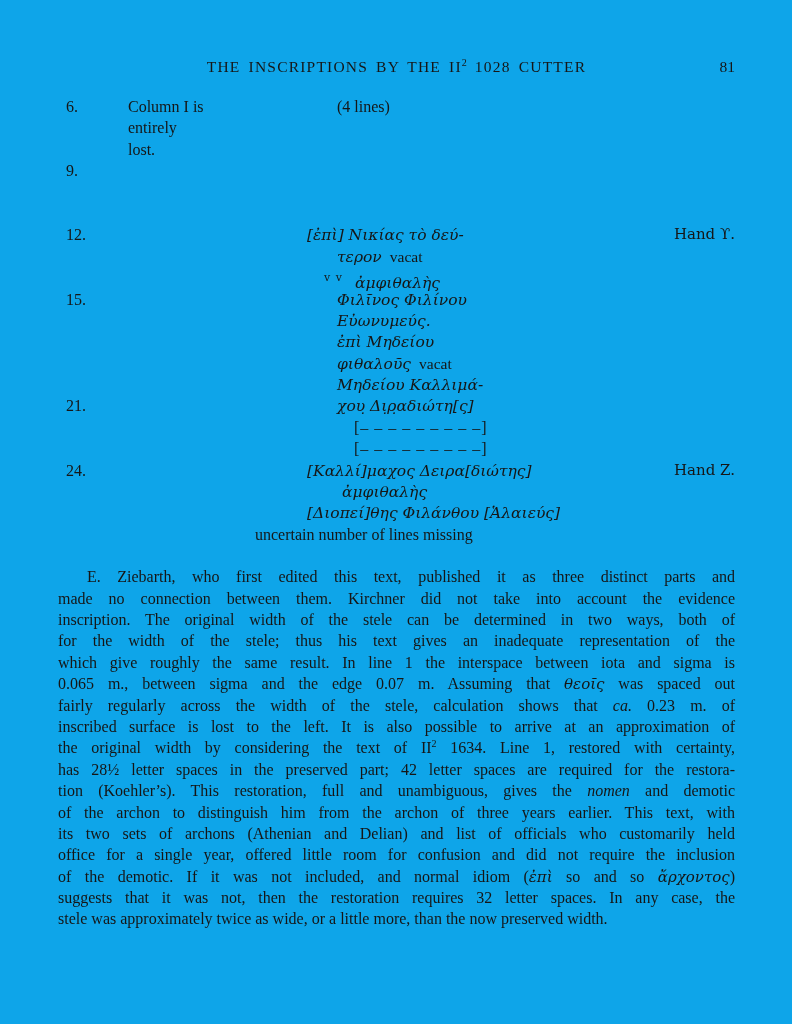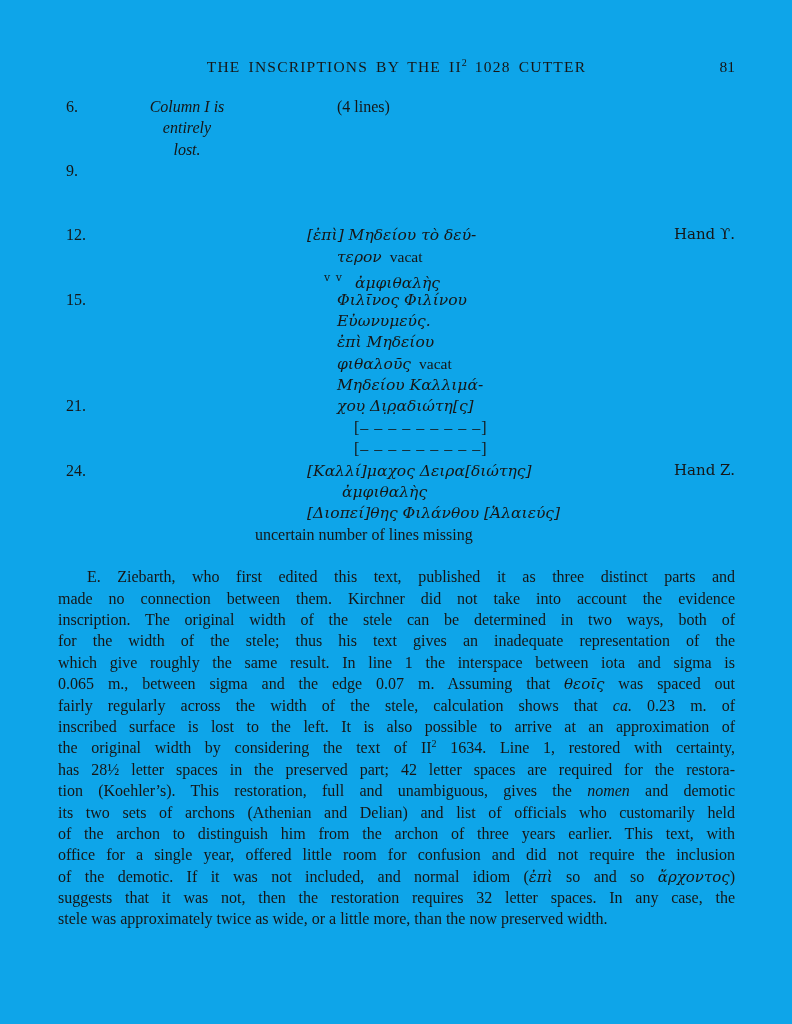--- a/index.html
+++ b/index.html
@@ -35,21 +35,21 @@
     font-family:"DejaVu Serif","DejaVu Sans",serif;
     font-style:italic;
     font-size:15.5px;
     display:inline-block;
   }
   .ind-bracket{margin-left:249px;}
   .ind-in{margin-left:279px;}
   .ind-insup{margin-left:266px;}
   .ind-dash{margin-left:296px;}
   .ind-amph{margin-left:284px;}
-  .colnote{display:inline-block;margin-left:70px;width:118px;text-align:center;font-style:italic;}
+  .colnote{display:inline-block;margin-left:70px;width:118px;text-align:left;}
   .mid{position:absolute;left:279px;top:0;}
   .note{display:inline-block;margin-left:197px;}
   .dashline{font-style:normal;font-family:"Liberation Serif",serif;letter-spacing:1px;font-size:16px;}
   .vac-sup{font-size:11px;vertical-align:7px;font-style:normal;letter-spacing:1px;margin-right:12px;}
   .vacat{font-style:normal;font-family:"Liberation Serif",serif;margin-left:8px;font-size:15.5px;}
   .hand{
     position:absolute;right:0;top:0;
     font-family:"DejaVu Serif","DejaVu Sans",serif;
     font-size:15px;
   }
@@ -82,21 +82,21 @@
 
   <section class="inscription" id="inscription">
       <div class="insc-row"><span class="num">6.</span><span class="colnote">Column I is</span><span class="mid">(4 lines)</span></div>
       <div class="insc-row"><span class="colnote">entirely</span></div>
       <div class="insc-row"><span class="colnote">lost.</span></div>
       <div class="insc-row">
         <span class="num">9.</span>
       </div>
       <div class="insc-row"></div>
       <div class="insc-row"></div>
-      <div class="insc-row"><span class="num">12.</span><span class="greek ind-bracket">[ἐπὶ] Μηδείου τὸ δεύ-</span><span class="hand">Hand ϒ.</span></div>
+      <div class="insc-row"><span class="num">12.</span><span class="greek ind-bracket">[ἐπὶ] Νικίας τὸ δεύ-</span><span class="hand">Hand ϒ.</span></div>
       <div class="insc-row"><span class="greek ind-in">τερον<span class="vacat">vacat</span></span></div>
       <div class="insc-row"><span class="greek ind-insup"><sup class="vac-sup">v v</sup>ἀμφιθαλὴς</span></div>
       <div class="insc-row"><span class="num">15.</span><span class="greek ind-in">Φιλῖνος Φιλίνου</span></div>
       <div class="insc-row"><span class="greek ind-in">Εὐωνυμεύς.</span></div>
       <div class="insc-row"><span class="greek ind-in">ἐπὶ Μηδείου</span></div>
       <div class="insc-row"><span class="greek ind-in">φιθαλοῦς<span class="vacat">vacat</span></span></div>
       <div class="insc-row"><span class="greek ind-in">Μηδείου Καλλιμά-</span></div>
       <div class="insc-row"><span class="num">21.</span><span class="greek ind-in">χου̣ Δι̣ρ̣αδιώτη[ς]</span></div>
       <div class="insc-row"><span class="greek ind-dash dashline">[– – – – – – – – –]</span></div>
       <div class="insc-row"><span class="greek ind-dash dashline">[– – – – – – – – –]</span></div>
@@ -111,21 +111,21 @@
       <div class="bl">made no connection between them. Kirchner did not take into account the evidence</div>
       <div class="bl">inscription. The original width of the stele can be determined in two ways, both of</div>
       <div class="bl">for the width of the stele; thus his text gives an inadequate representation of the</div>
       <div class="bl">which give roughly the same result. In line 1 the interspace between iota and sigma is</div>
       <div class="bl">0.065 m., between sigma and the edge 0.07 m. Assuming that <span class="gk">θεοῖς</span> was spaced out</div>
       <div class="bl">fairly regularly across the width of the stele, calculation shows that <span class="it">ca.</span> 0.23 m. of</div>
       <div class="bl">inscribed surface is lost to the left. It is also possible to arrive at an approximation of</div>
       <div class="bl">the original width by considering the text of II<sup>2</sup> 1634. Line 1, restored with certainty,</div>
       <div class="bl">has 28½ letter spaces in the preserved part; 42 letter spaces are required for the restora-</div>
       <div class="bl">tion (Koehler’s). This restoration, full and unambiguous, gives the <span class="it">nomen</span> and demotic</div>
+      <div class="bl">of the archon to distinguish him from the archon of three years earlier. This text, with</div>
       <div class="bl">its two sets of archons (Athenian and Delian) and list of officials who customarily held</div>
-      <div class="bl">of the archon to distinguish him from the archon of three years earlier. This text, with</div>
       <div class="bl">office for a single year, offered little room for confusion and did not require the inclusion</div>
       <div class="bl">of the demotic. If it was not included, and normal idiom (<span class="gk">ἐπὶ</span> so and so <span class="gk">ἄρχοντος</span>)</div>
       <div class="bl">suggests that it was not, then the restoration requires 32 letter spaces. In any case, the</div>
       <div class="bl last">stele was approximately twice as wide, or a little more, than the now preserved width.</div>
     </section>
 
 </div>
 
 </body></html>

